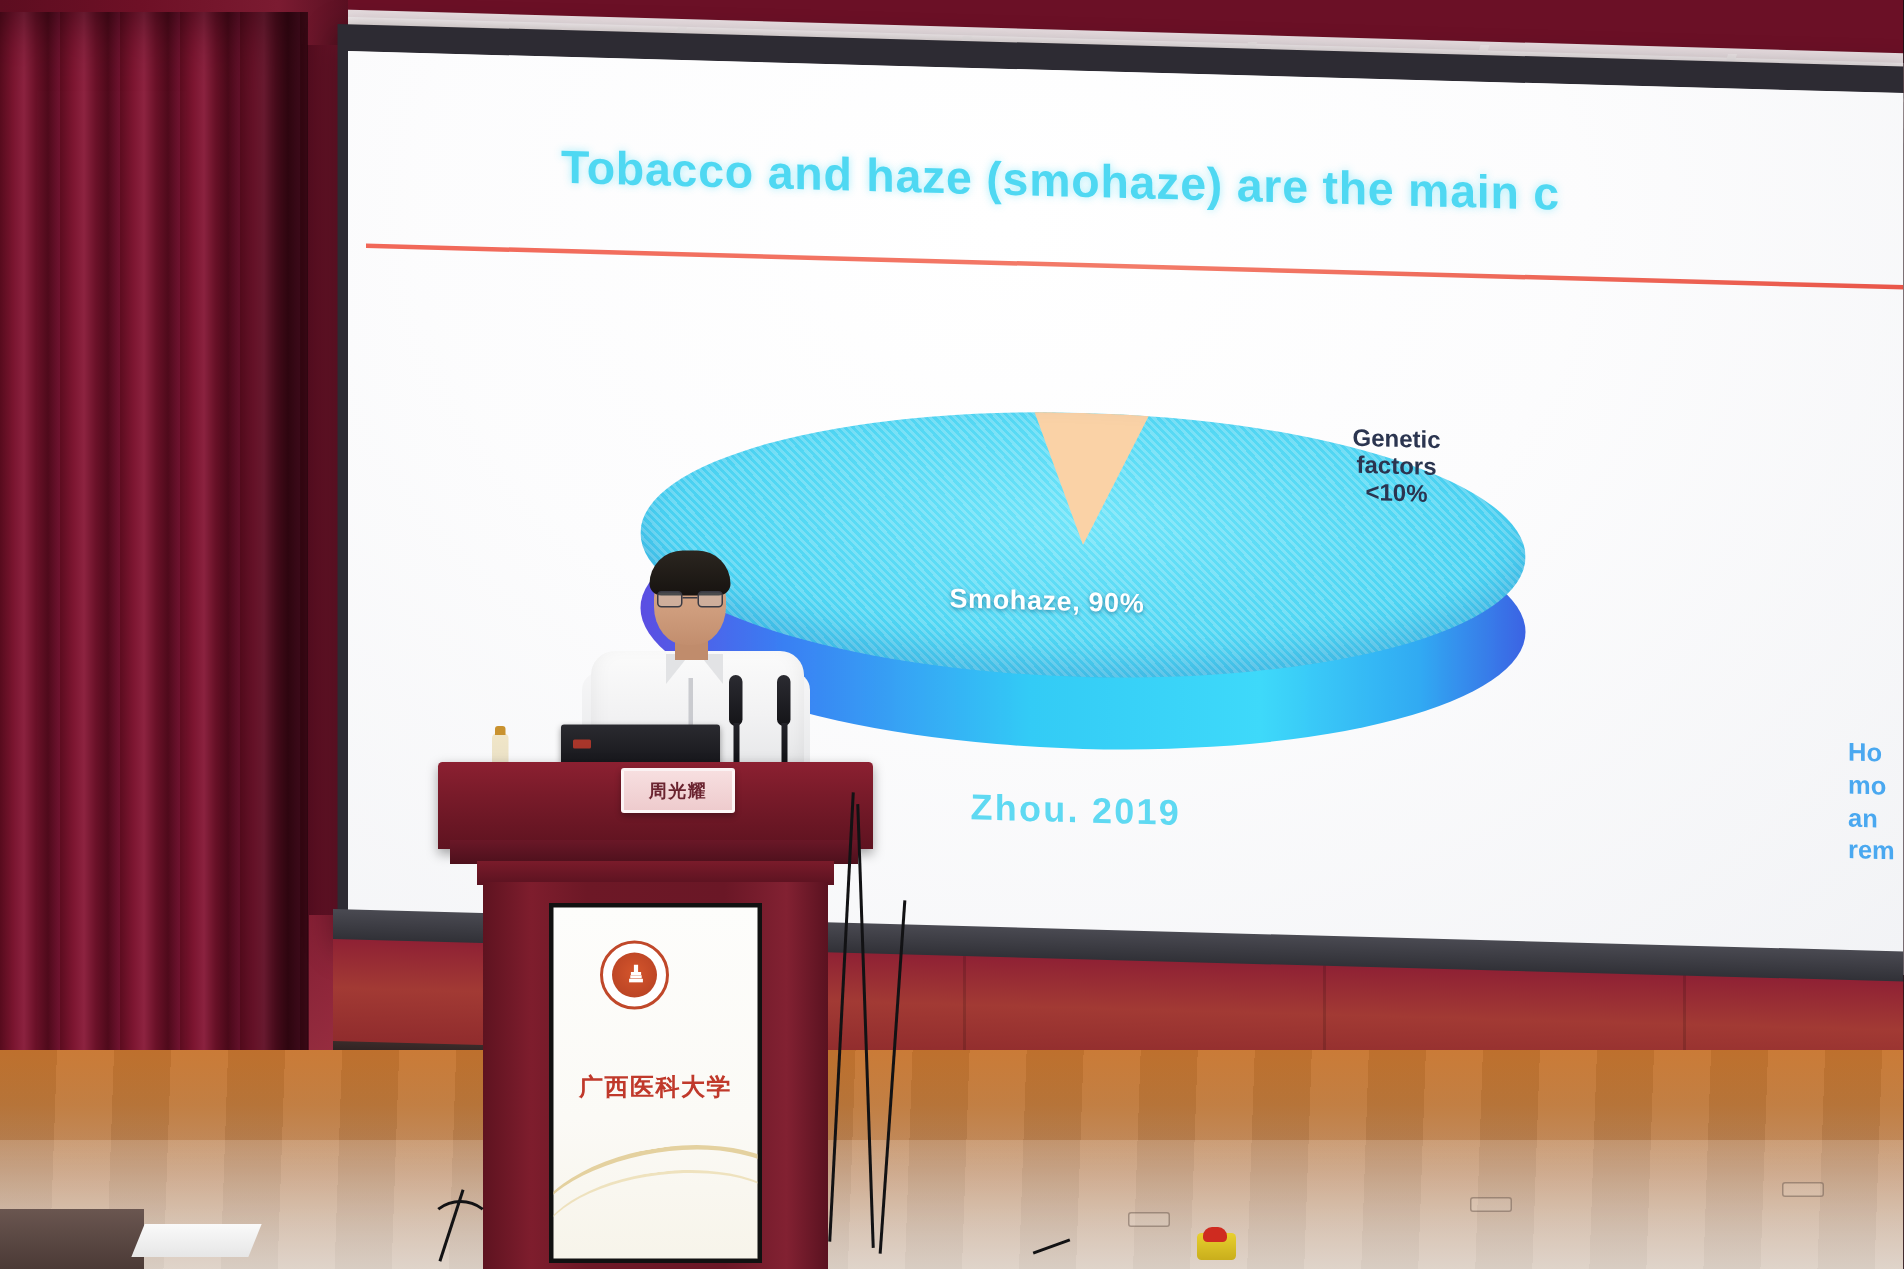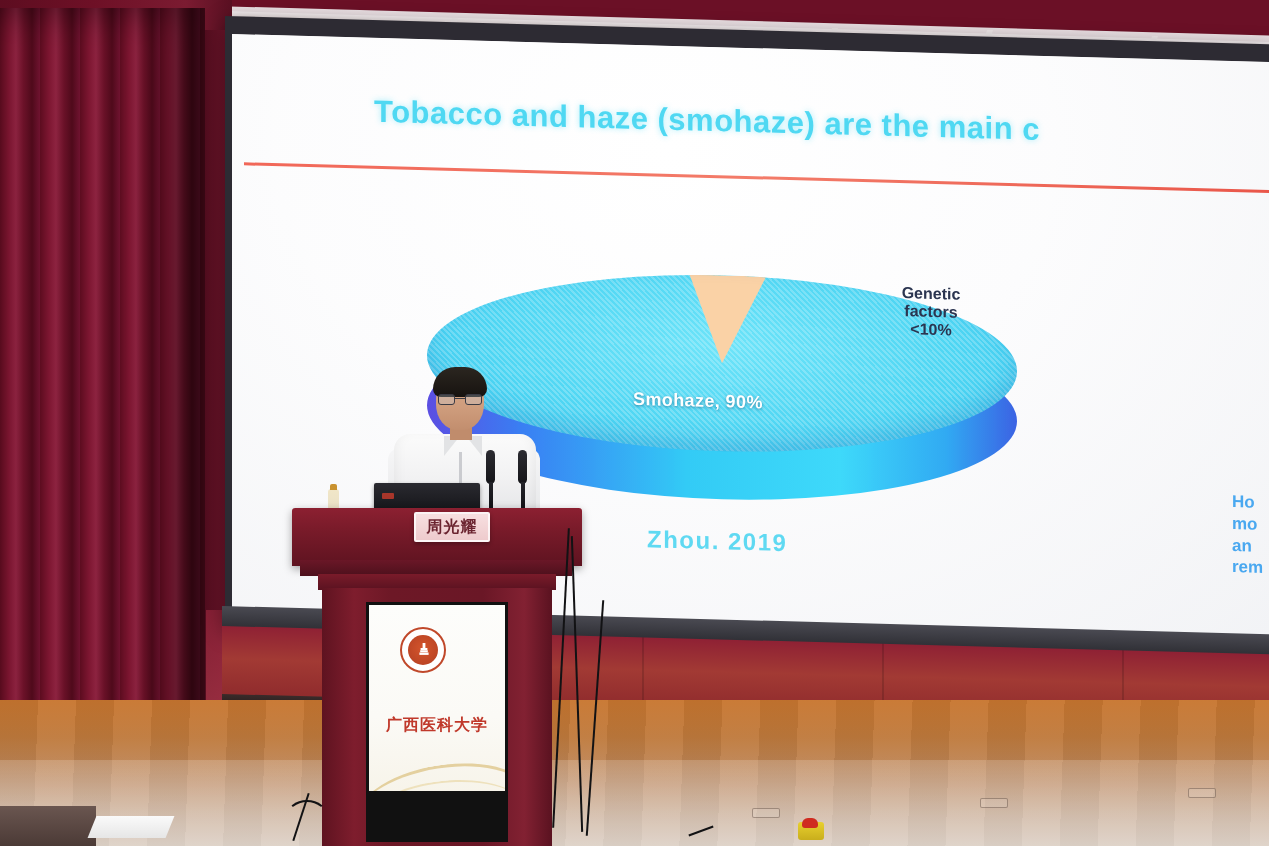--- a/index.html
+++ b/index.html
@@ -199,21 +199,21 @@
   .podium-body{
     position:absolute;left:322px;top:588px;width:230px;height:258px;
     background:linear-gradient(90deg,#5e1320 0%,#7e1d2d 14%,#6d1826 30%,#6a1726 70%,#822132 88%,#5a1220 100%);
   }
   .podium-screen{
     position:absolute;left:366px;top:602px;width:142px;height:240px;
     background:#111;
     padding:3px;box-sizing:border-box;
   }
   .podium-screen-inner{
-    position:absolute;left:369px;top:605px;width:136px;height:186px;
+    position:absolute;left:369px;top:605px;width:136px;height:234px;
     background:linear-gradient(180deg,#fdfdfb 0%,#fbfaf6 60%,#f7f4ea 100%);
     overflow:hidden;
   }
   .podium-logo{
     position:absolute;left:31px;top:22px;width:46px;height:46px;
     border-radius:50%;
     background:#fff;border:2px solid #c0482a;
     box-sizing:border-box;
   }
   .podium-logo::after{
@@ -244,21 +244,21 @@
 
   .nameplate{
     position:absolute;left:414px;top:512px;width:72px;height:26px;
     background:linear-gradient(180deg,#f7dfe0,#eecbcd);
     border:2px solid rgba(255,255,255,.75);
     border-radius:2px;
     display:flex;align-items:center;justify-content:center;
     box-shadow:0 2px 4px rgba(0,0,0,.3);
   }
   .nameplate span{
-    color:#6b2430;font-size:16px;font-weight:700;letter-spacing:1px;
+    color:#6b2430;font-size:12px;font-weight:700;letter-spacing:1px;
     font-family:Liberation Serif, serif;
   }
 
   
   .laptop{
     position:absolute;left:374px;top:483px;width:106px;height:28px;
     background:linear-gradient(180deg,#2a2a30,#16161a);
     border-radius:2px 2px 0 0;
     box-shadow:0 2px 4px rgba(0,0,0,.4);
   }

